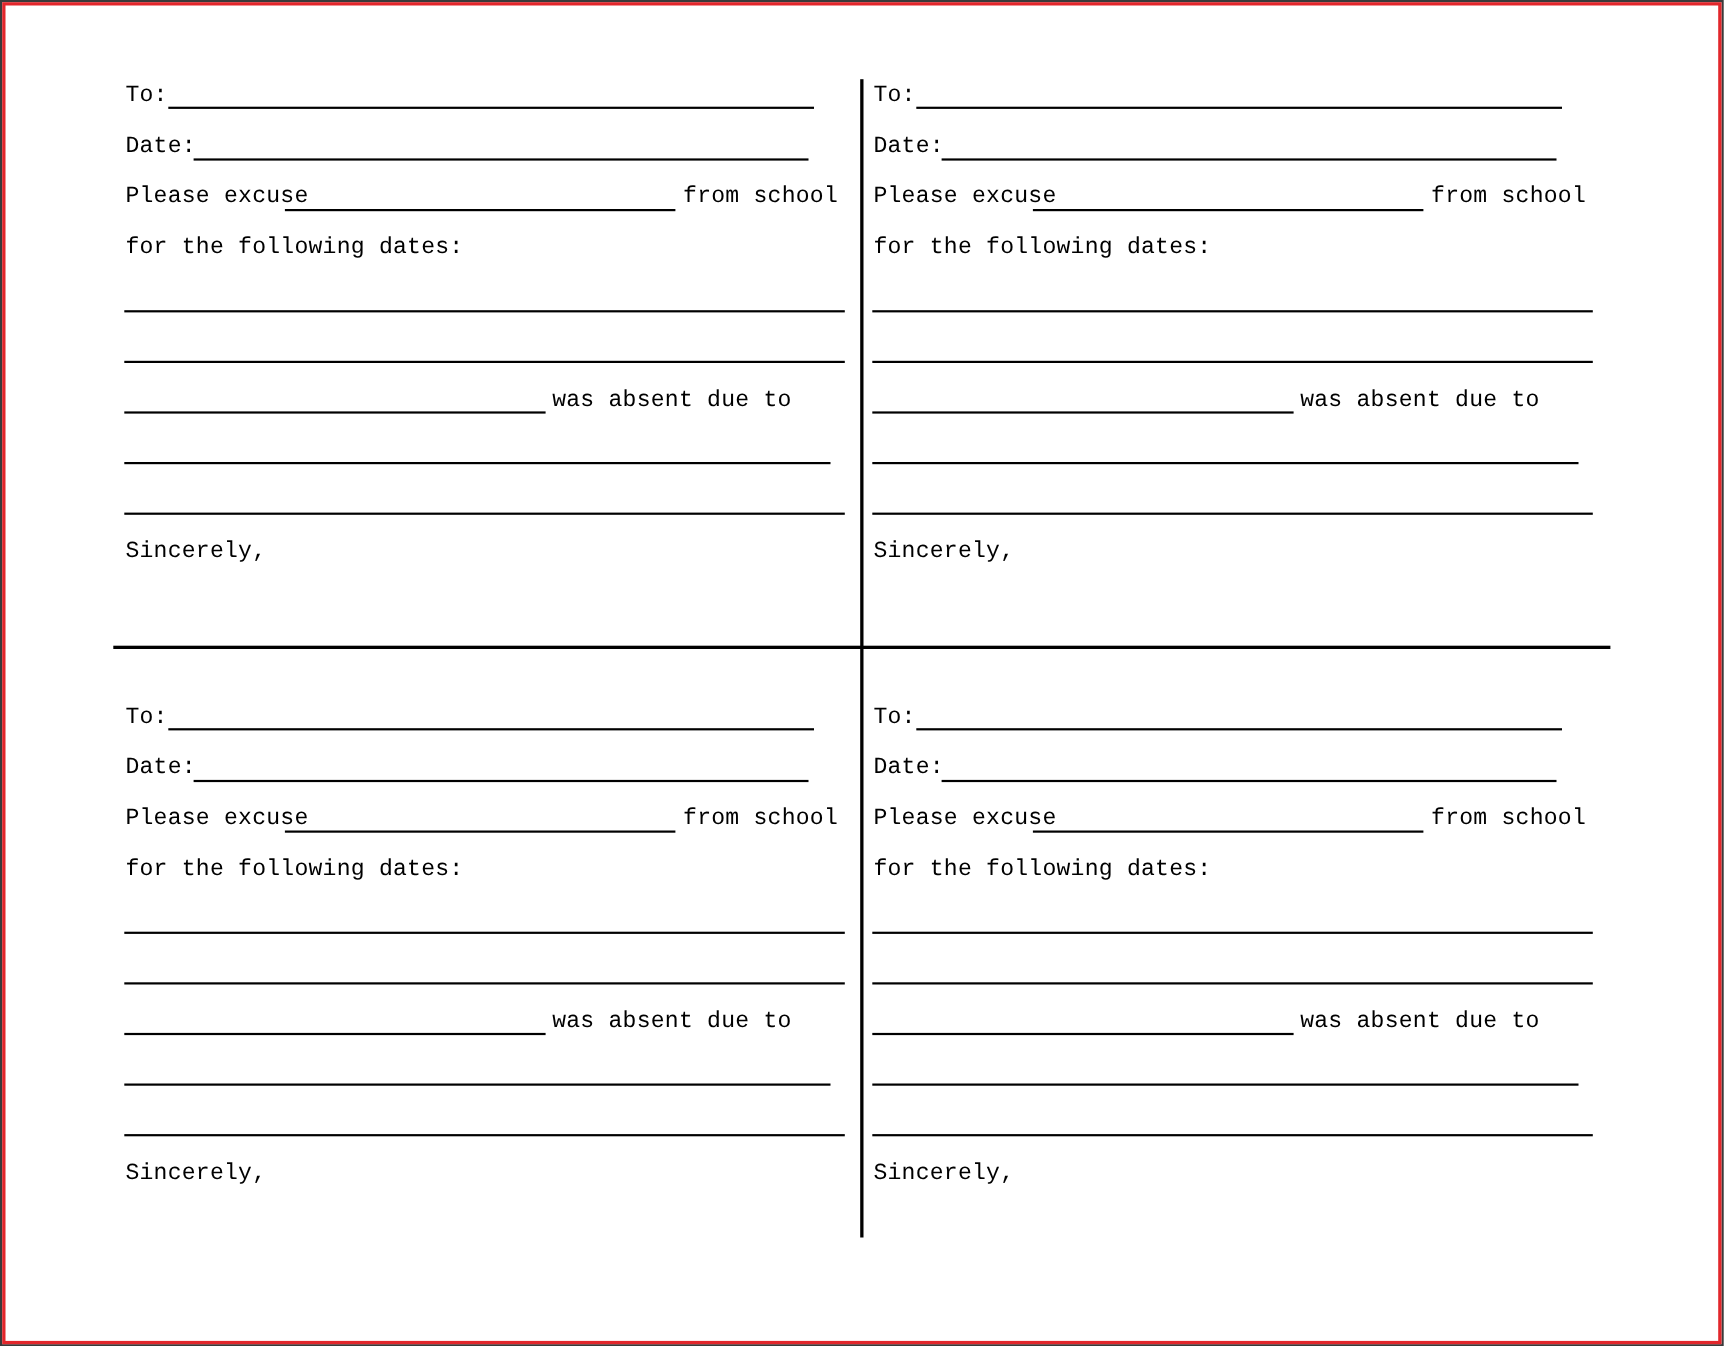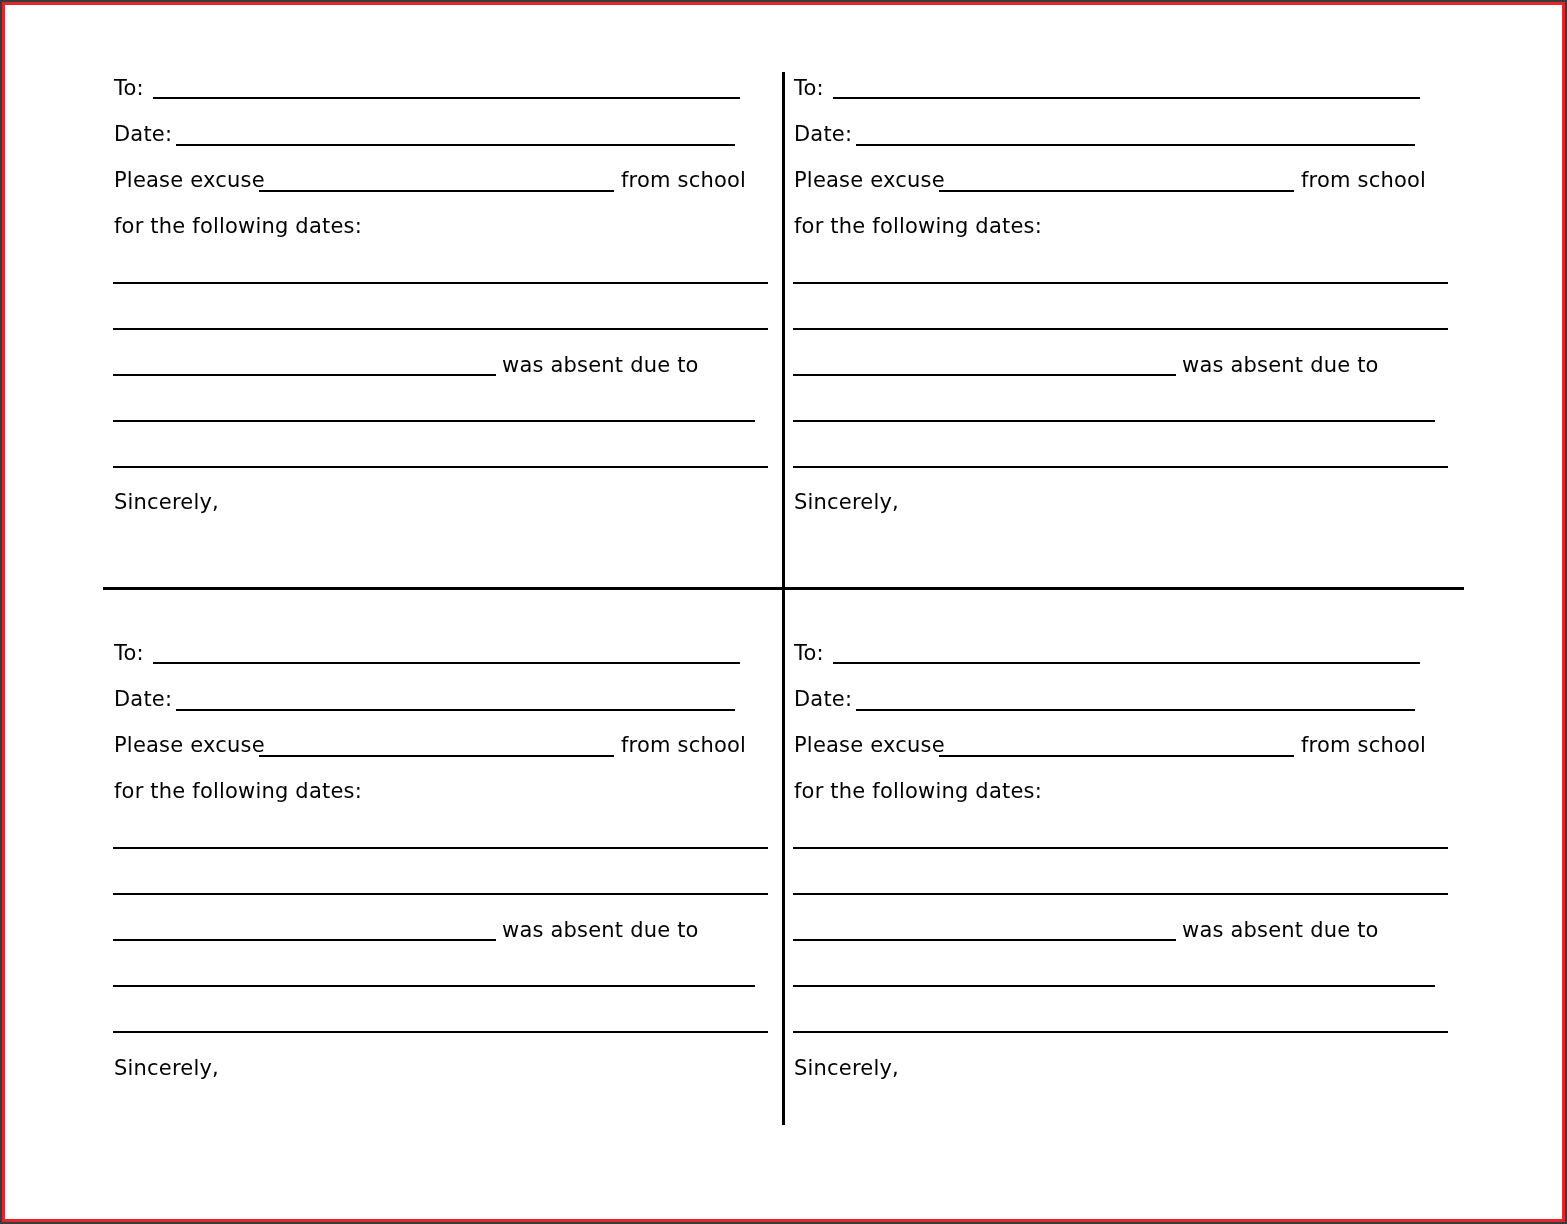--- a/index.html
+++ b/index.html
@@ -12,21 +12,21 @@
     position: absolute; left: 2px; top: 2px; width: 1557px; height: 1214px;
     border: 3px solid #e2262b; background: #ffffff;
   }
   .divider-v {
     position: absolute; left: 782px; top: 72px; width: 3px; height: 1053px; background: #000;
   }
   .divider-h {
     position: absolute; left: 103px; top: 587px; width: 1361px; height: 3px; background: #000;
   }
   .note {
-    position: absolute; width: 680px; height: 520px;
+    position: absolute; width: 680px; height: 520px; font-family: Liberation Mono, monospace;
   }
   .lbl {
     position: absolute; font-size: 21px; color: #000; white-space: nowrap;
     line-height: 24px; letter-spacing: 0.2px;
   }
   .rule {
     position: absolute; height: 2px; background: #000;
   }
 </style>
 </head>

